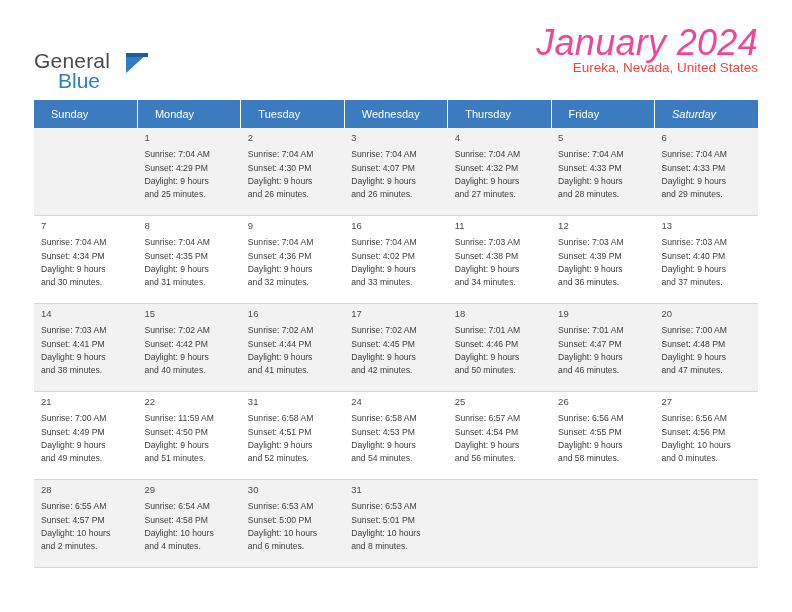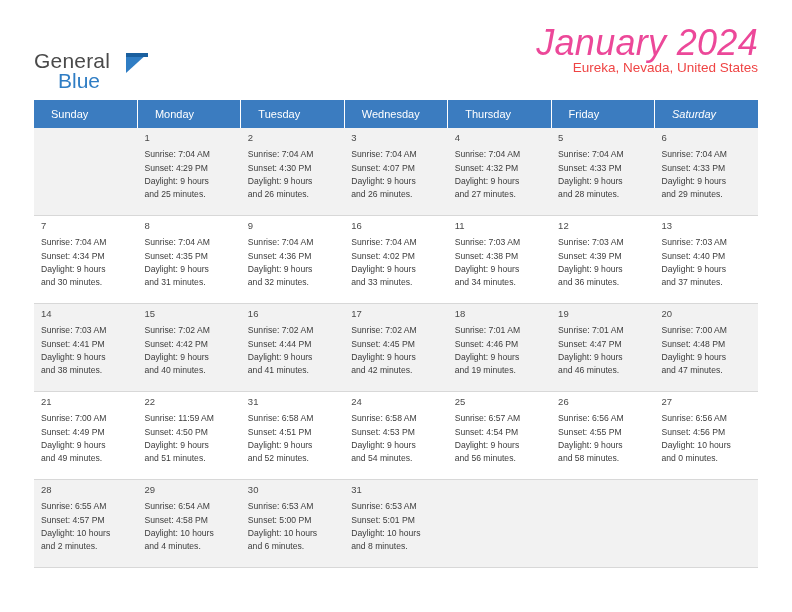--- a/index.html
+++ b/index.html
@@ -304,21 +304,21 @@
               <div>Daylight: 9 hours</div>
               <div>and 42 minutes.</div>
             </div>
           </td>
           <td>
             <span class="daynum">18</span>
             <div class="info">
               <div>Sunrise: 7:01 AM</div>
               <div>Sunset: 4:46 PM</div>
               <div>Daylight: 9 hours</div>
-              <div>and 19 minutes.</div>
+              <div>and 50 minutes.</div>
             </div>
           </td>
           <td>
             <span class="daynum">19</span>
             <div class="info">
               <div>Sunrise: 7:01 AM</div>
               <div>Sunset: 4:47 PM</div>
               <div>Daylight: 9 hours</div>
               <div>and 46 minutes.</div>
             </div>

